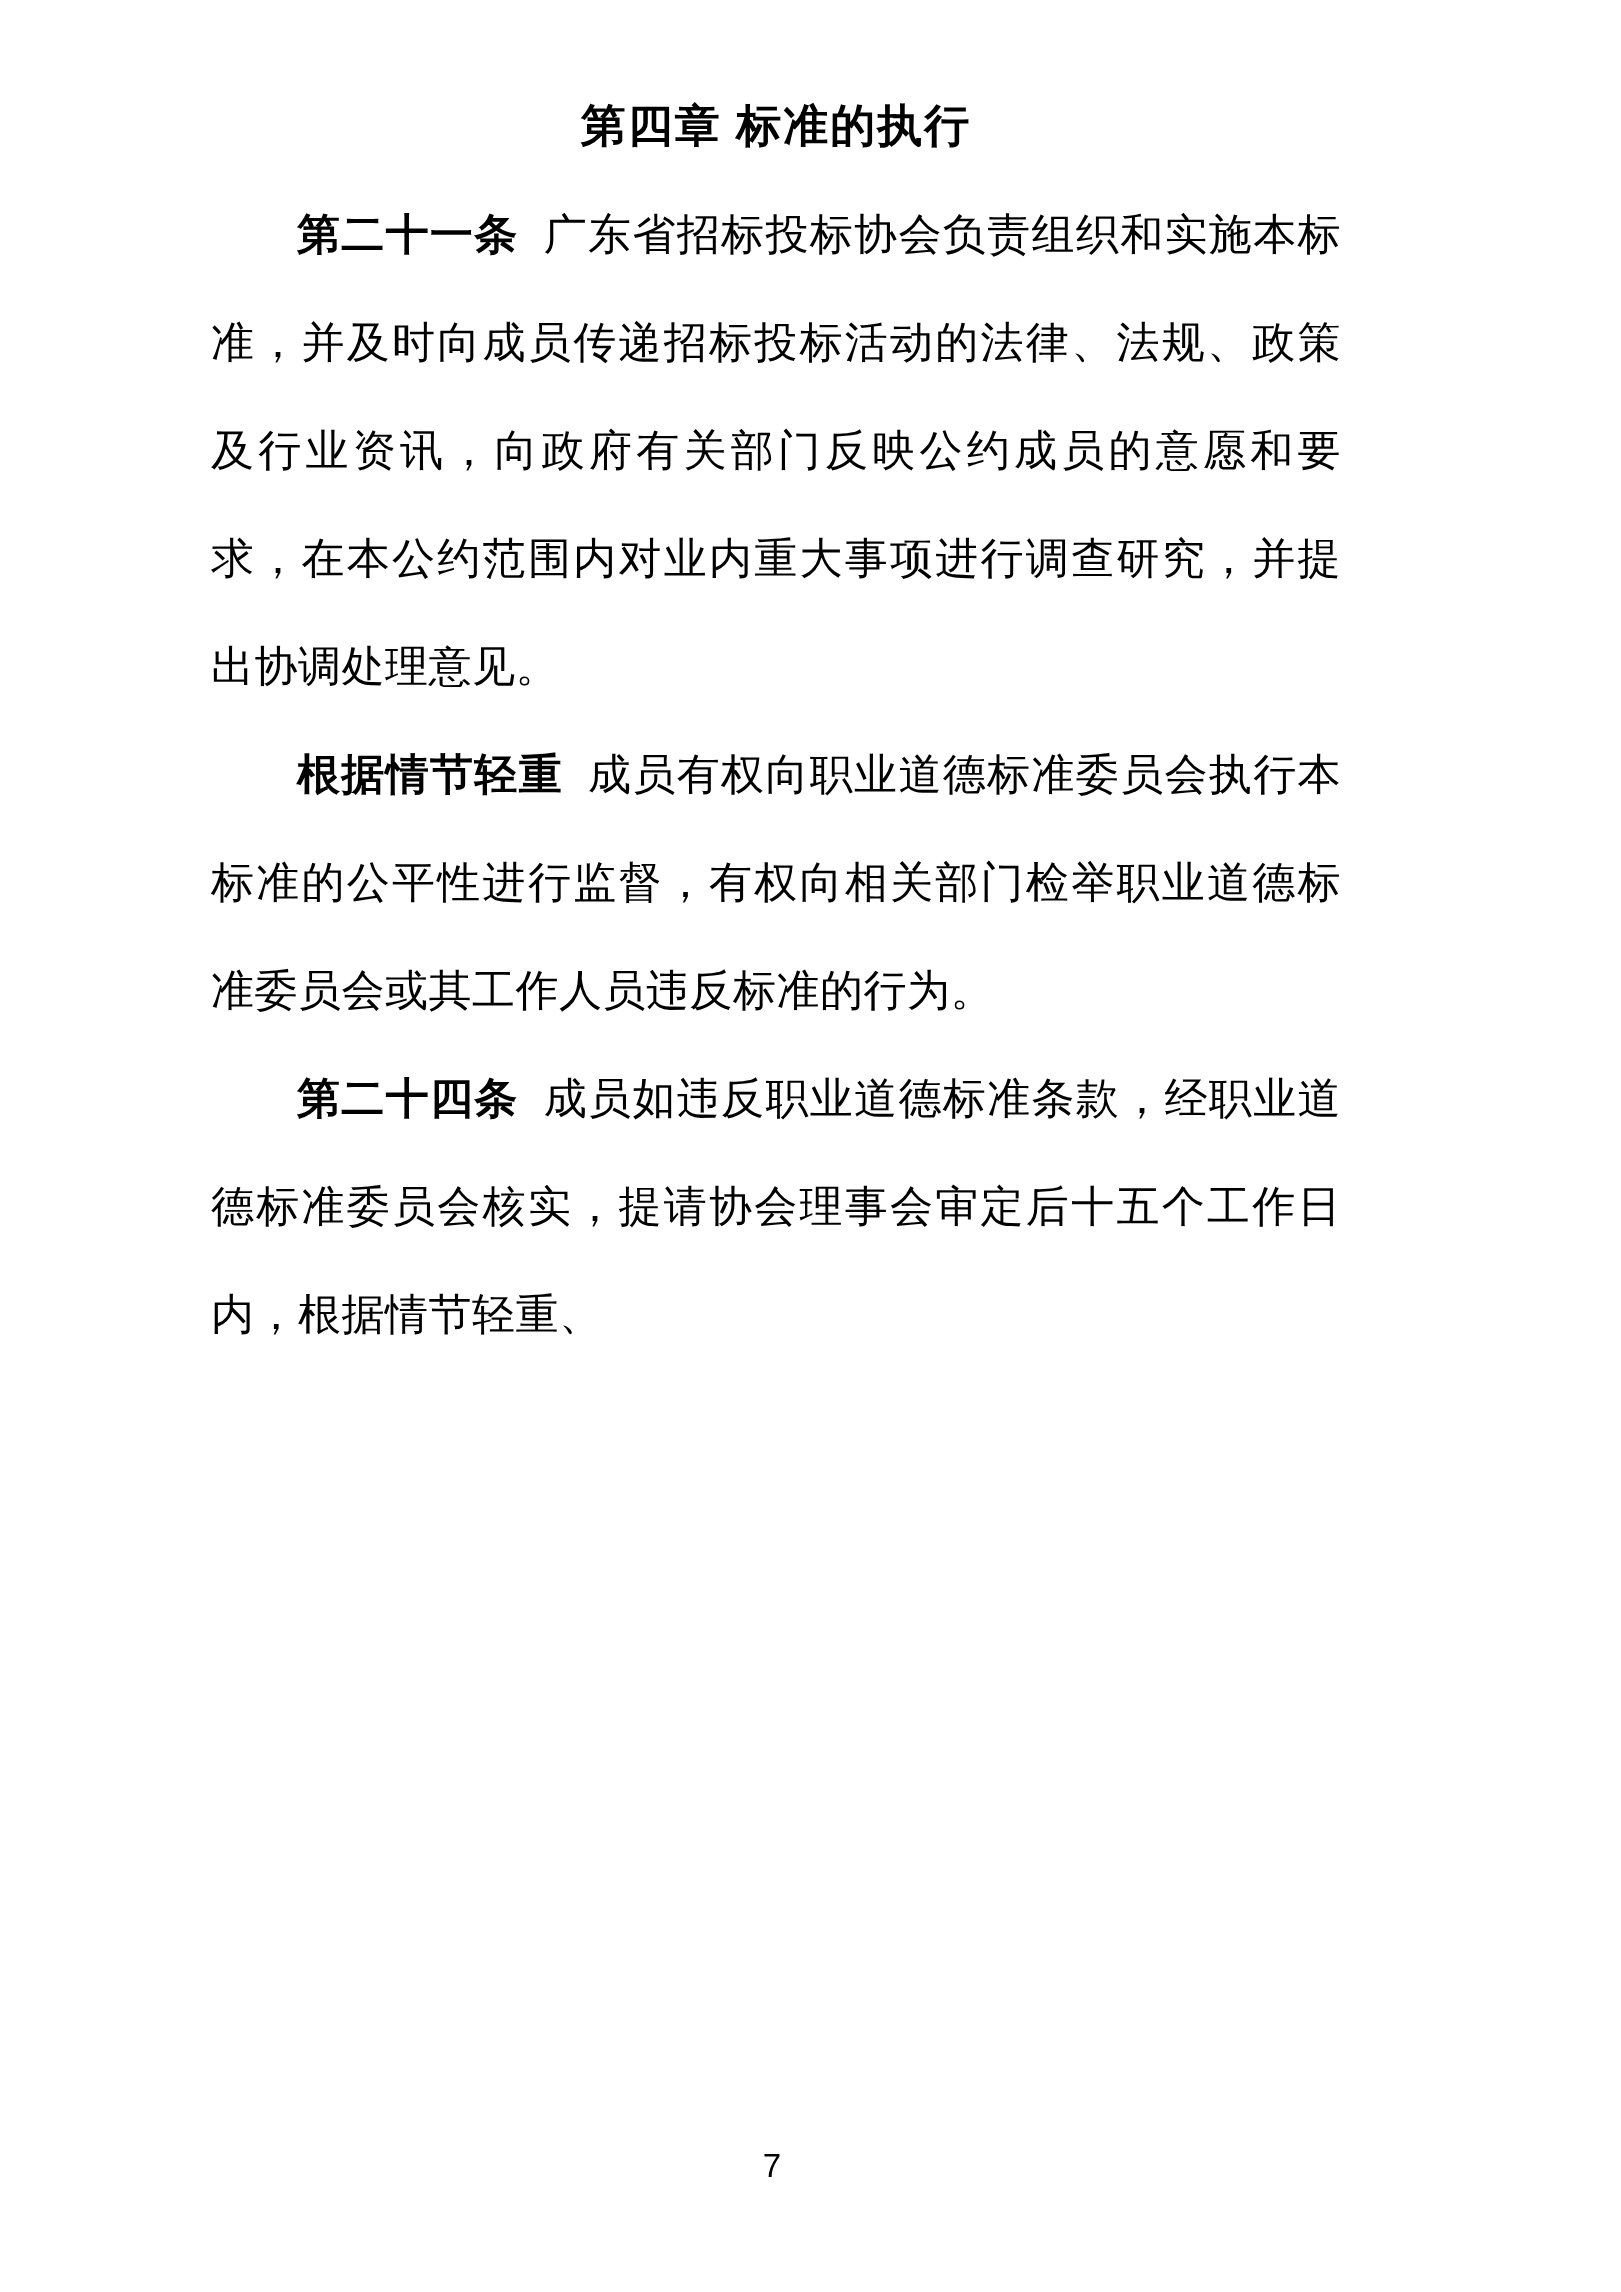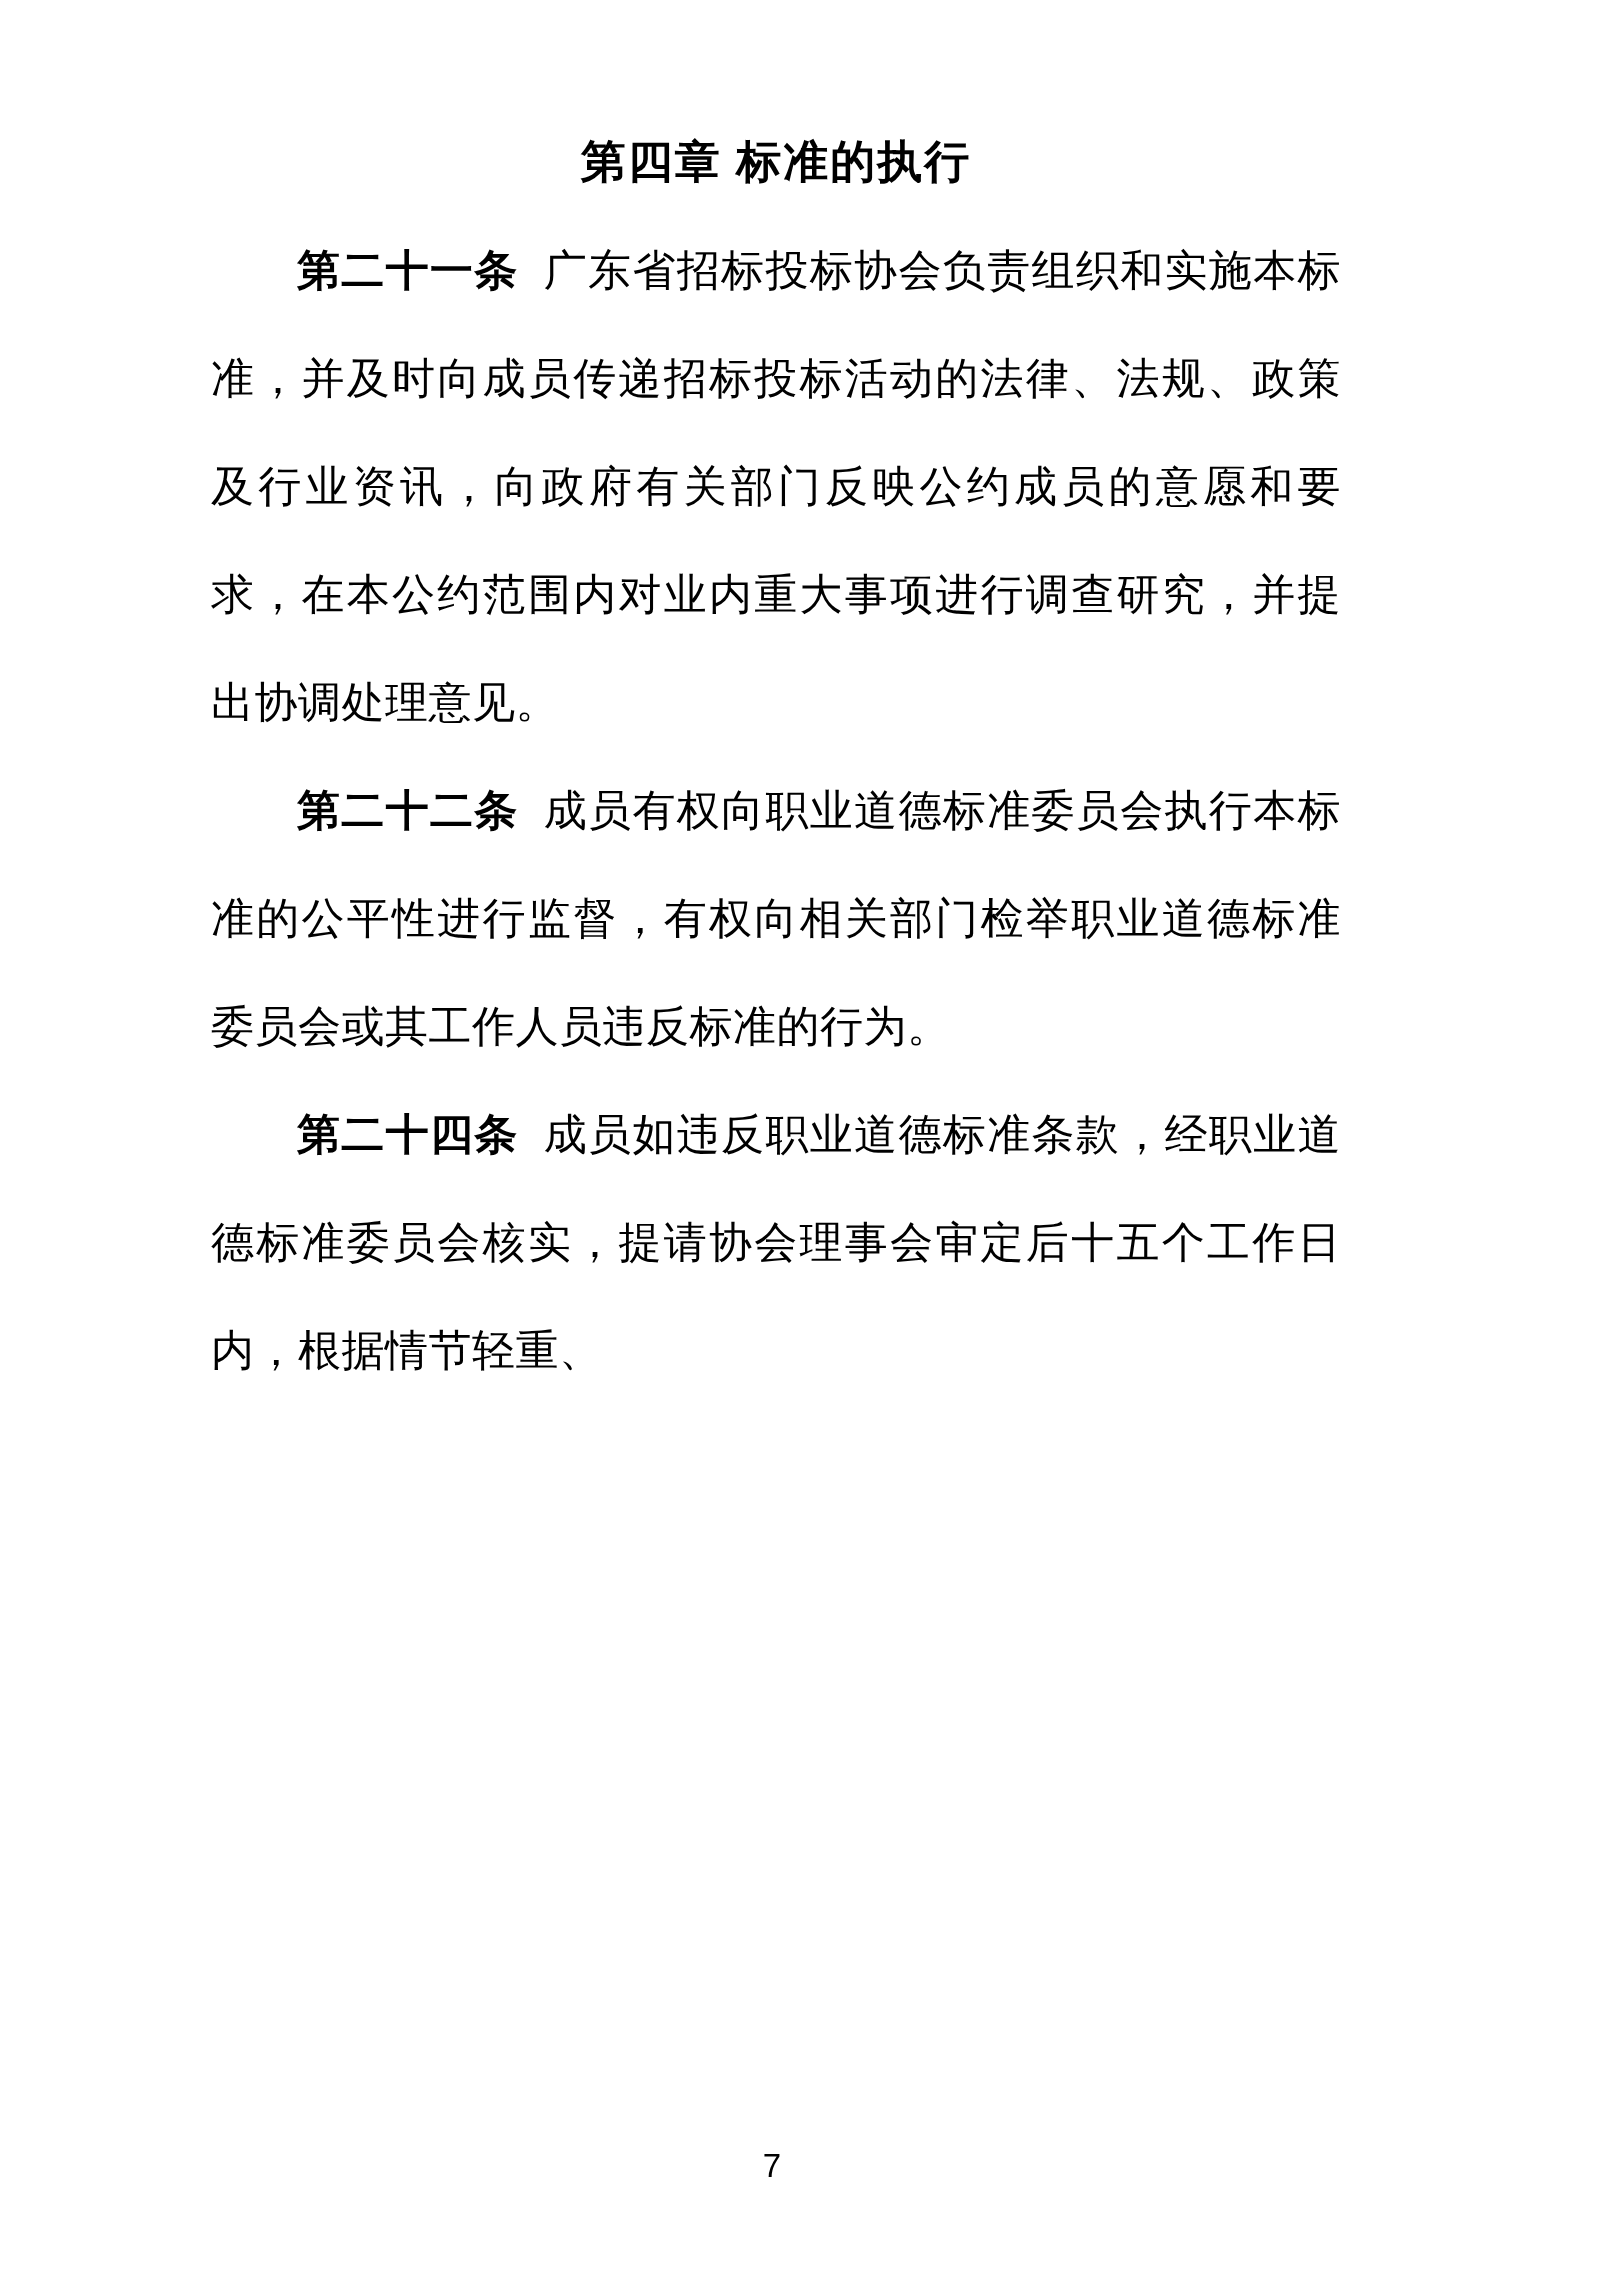--- a/index.html
+++ b/index.html
@@ -8,21 +8,21 @@
     background: #ffffff;
   }
   .page {
     position: relative;
     width: 1544px;
     height: 2293px;
     background: #ffffff;
     color: #000000;
     font-family: "Liberation Sans", sans-serif;
     box-sizing: border-box;
-    padding: 108px 203px 0 211px;
+    padding: 72px 203px 0 211px;
     overflow: hidden;
   }
   .chapter-title {
     margin: 0;
     font-size: 45px;
     font-weight: 700;
     line-height: 108px;
     text-align: center;
     letter-spacing: 2px;
     white-space: pre;
@@ -59,21 +59,21 @@
 
   <h1 class="chapter-title">第四章 标准的执行</h1>
 
   <p class="article">
     <span class="art-num">第二十一条</span><span>广东省招标投标协会负责组织和实施本标准，并及时向成员传递招标投标活动的法律、法规、政策及行业资讯，向政府有关部门反映公约成员的意愿和要求，在本公约范围内对业内重大事项进行调查研究，并提出协调处理意见。</span>
   </p>
 
 
 
   <p class="article">
-    <span class="art-num">第二十二条</span><span>成员有权向职业道德标准委员会执行本标准的公平性进行监督，有权向相关部门检举职业道德标准委员会或其工作人员违反标准的行为。</span>
+    <span class="art-num">根据情节轻重</span><span>成员有权向职业道德标准委员会执行本标准的公平性进行监督，有权向相关部门检举职业道德标准委员会或其工作人员违反标准的行为。</span>
   </p>
 
   <p class="article">
     <span class="art-num">第二十四条</span><span>成员如违反职业道德标准条款，经职业道德标准委员会核实，提请协会理事会审定后十五个工作日内，根据情节轻重、</span>
   </p>
 
   <div class="page-footer">7</div>
 
 </div>
 

